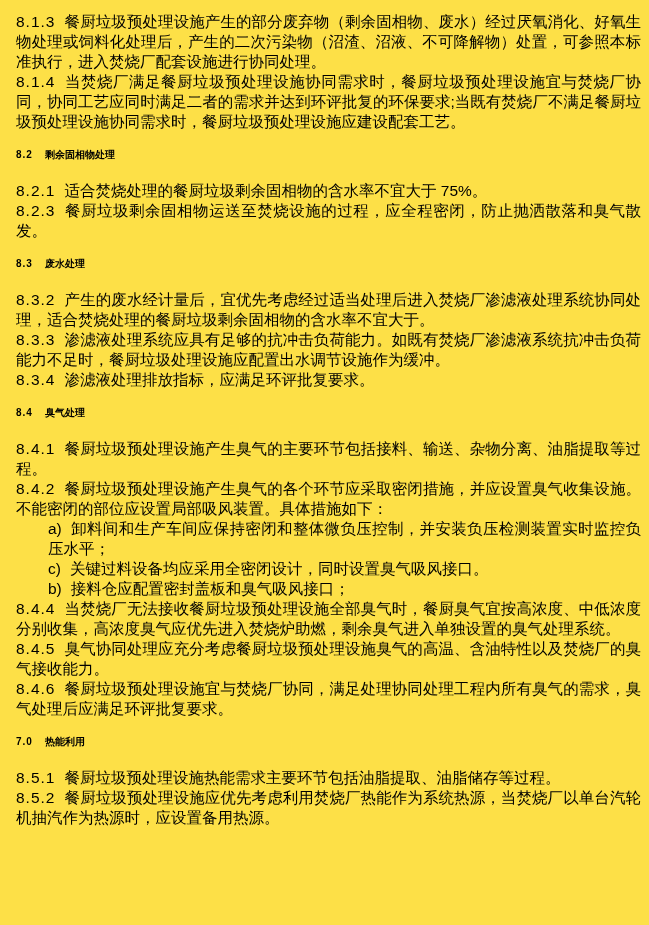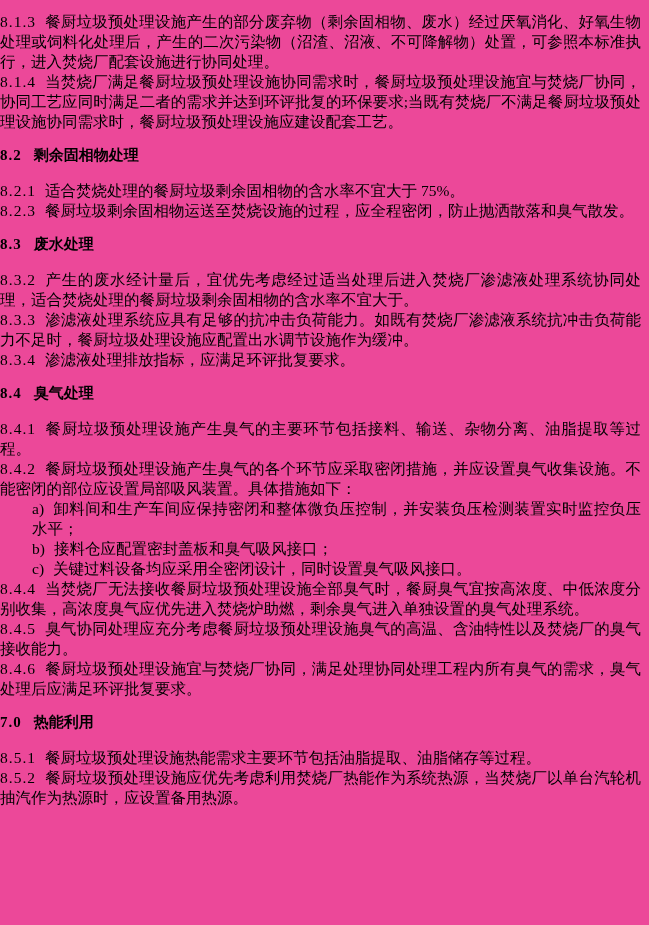--- a/index.html
+++ b/index.html
@@ -1,38 +1,38 @@
 <!DOCTYPE html>
 <html><head>
 <meta charset="utf-8">
 <style>
   html, body { margin: 0; padding: 0; background: #ffffff; }
   .page {
     width: 649px;
     height: 925px;
     box-sizing: border-box;
-    padding: 12px 8px 0 0;
-    background: #ec4899;
+    padding: 12px 8px 0 16px;
+    background: #fde047;
     color: #000000;
-    font-family: Liberation Serif, serif;
+    font-family: Liberation Sans, sans-serif;
     font-size: 15.5px;
     line-height: 20px;
     overflow: hidden;
   }
   p.clause {
     margin: 0;
     text-align: justify;
   }
   .clause-num {
     display: inline-block;
     margin-right: 9px;
     letter-spacing: 1px;
   }
   h2.heading {
-    font-size: 15px;
+    font-size: 10px;
     line-height: 20px;
     font-weight: 700;
     margin: 13px 0 16px 0;
   }
   .heading-num {
     display: inline-block;
     margin-right: 12px;
     letter-spacing: 1px;
   }
   p.list-item {
@@ -71,23 +71,23 @@
   <p class="clause"><span class="clause-num">8.3.4</span><span>渗滤液处理排放指标，应满足环评批复要求。</span></p>
 
   <h2 class="heading"><span class="heading-num">8.4</span><span>臭气处理</span></h2>
 
   <p class="clause"><span class="clause-num">8.4.1</span><span>餐厨垃圾预处理设施产生臭气的主要环节包括接料、输送、杂物分离、油脂提取等过程。</span></p>
 
   <p class="clause"><span class="clause-num">8.4.2</span><span>餐厨垃圾预处理设施产生臭气的各个环节应采取密闭措施，并应设置臭气收集设施。不能密闭的部位应设置局部吸风装置。具体措施如下：</span></p>
 
   <p class="list-item"><span class="item-marker">a)</span><span>卸料间和生产车间应保持密闭和整体微负压控制，并安装负压检测装置实时监控负压水平；</span></p>
 
+  <p class="list-item"><span class="item-marker">c)</span><span>关键过料设备均应采用全密闭设计，同时设置臭气吸风接口。</span></p>
+
   <p class="list-item"><span class="item-marker">b)</span><span>接料仓应配置密封盖板和臭气吸风接口；</span></p>
-
-  <p class="list-item"><span class="item-marker">c)</span><span>关键过料设备均应采用全密闭设计，同时设置臭气吸风接口。</span></p>
 
 
   <p class="clause"><span class="clause-num">8.4.4</span><span>当焚烧厂无法接收餐厨垃圾预处理设施全部臭气时，餐厨臭气宜按高浓度、中低浓度分别收集，高浓度臭气应优先进入焚烧炉助燃，剩余臭气进入单独设置的臭气处理系统。</span></p>
 
   <p class="clause"><span class="clause-num">8.4.5</span><span>臭气协同处理应充分考虑餐厨垃圾预处理设施臭气的高温、含油特性以及焚烧厂的臭气接收能力。</span></p>
 
   <p class="clause"><span class="clause-num">8.4.6</span><span>餐厨垃圾预处理设施宜与焚烧厂协同，满足处理协同处理工程内所有臭气的需求，臭气处理后应满足环评批复要求。</span></p>
 
   <h2 class="heading"><span class="heading-num">7.0</span><span>热能利用</span></h2>
 

